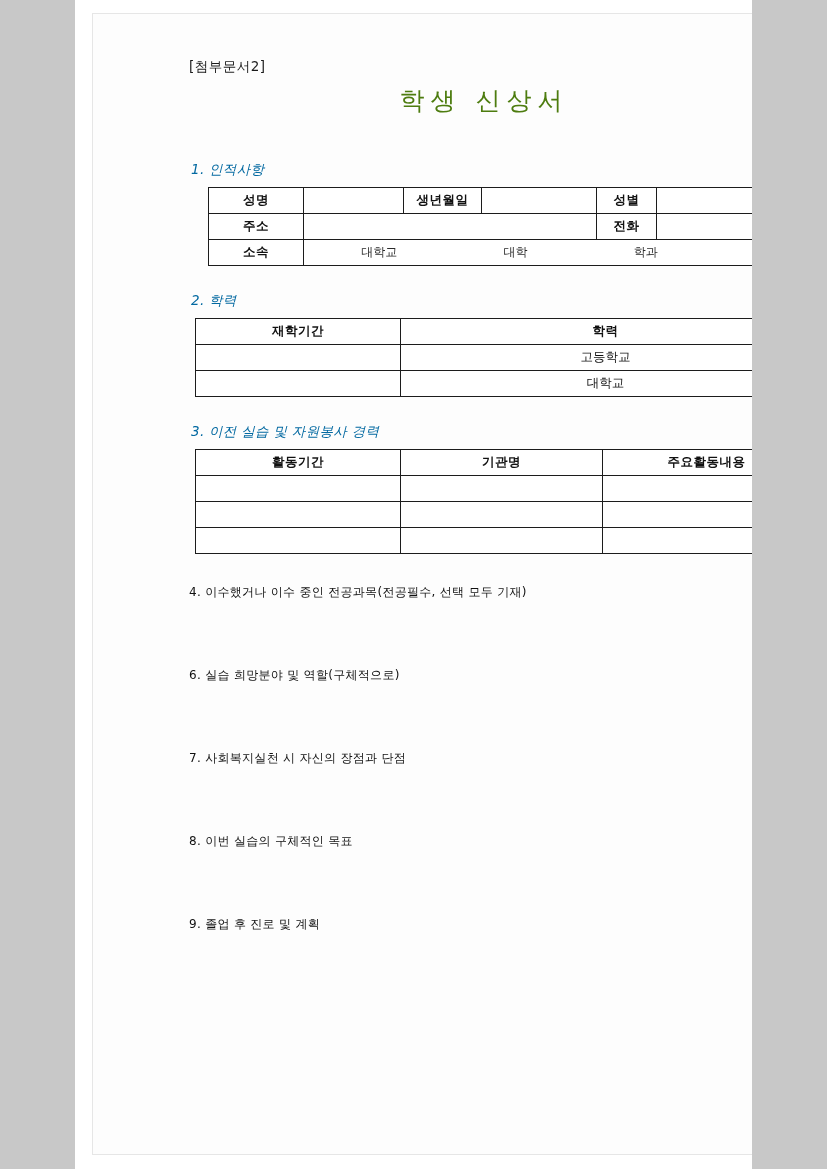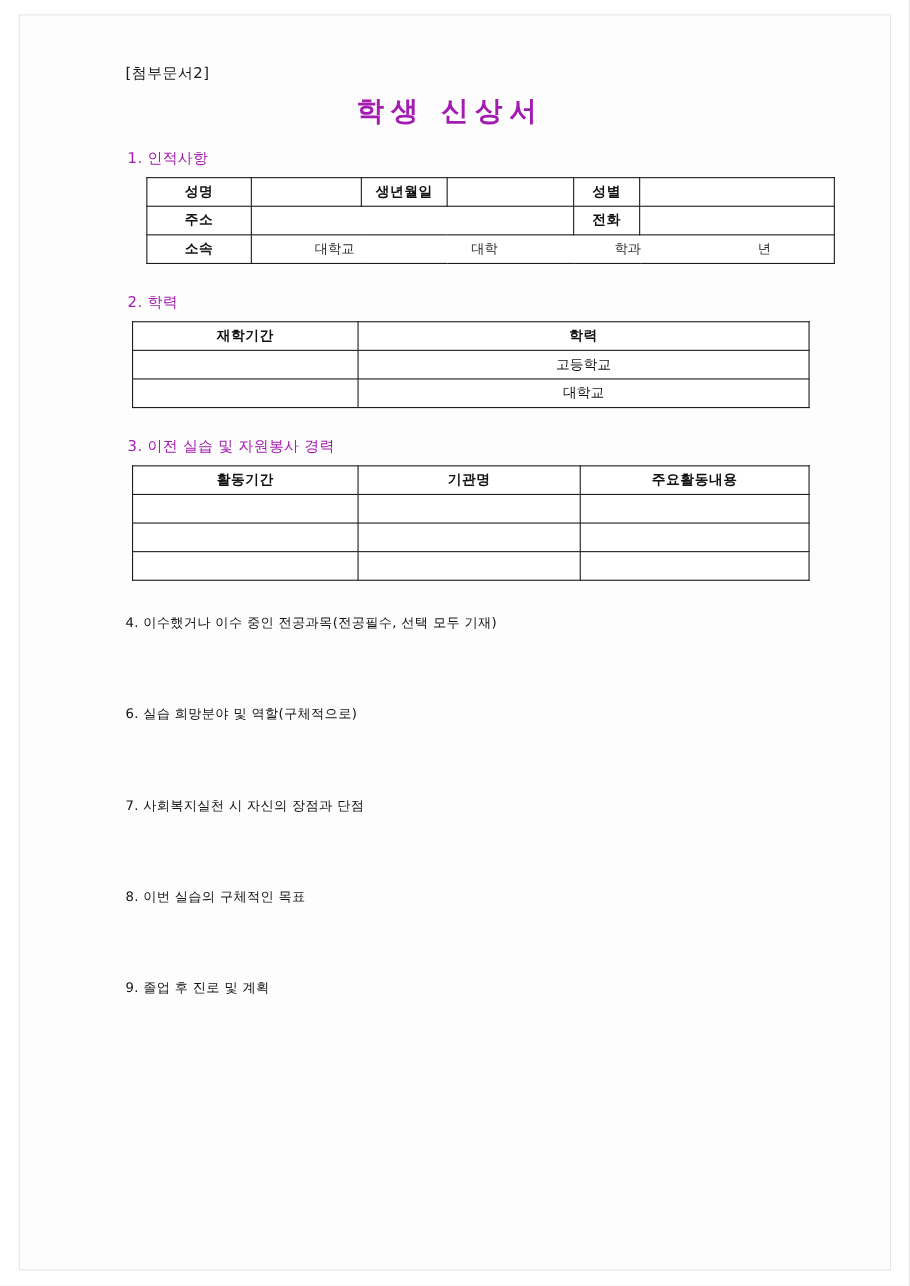--- a/index.html
+++ b/index.html
@@ -5,21 +5,21 @@
   html, body {
     margin: 0;
     padding: 0;
     background: #c8c8c8;
   }
   body {
     font-family: "DejaVu Sans", "Liberation Sans", sans-serif;
   }
   .page {
     position: relative;
-    width: 827px;
+    width: 677px;
     height: 1169px;
     background: #ffffff;
     margin: 0 auto;
     overflow: hidden;
     box-sizing: border-box;
     padding-left: 47px;
   }
   .sheet {
     position: absolute;
     left: 18px;
@@ -38,30 +38,31 @@
   .doc-tag {
     font-size: 13.5px;
     color: #1a1a1a;
     letter-spacing: 0.5px;
     margin: 0 0 6px 0;
   }
   .doc-title {
     text-align: center;
     font-size: 25px;
     letter-spacing: 6px;
-    font-weight: bold;
-    color: #a21caf;
-    margin: 8px 0 18px 0;
+    font-weight: normal;
+    color: #4d7c0f;
+    margin: 8px 0 44px 0;
     padding-right: 40px;
   }
   .sec-label {
     font-size: 13.5px;
-    color: #a21caf;
+    color: #0369a1;
     margin: 0 0 8px 2px;
     letter-spacing: 0.3px;
+    font-style: italic;
   }
   .sec-gap { height: 26px; }
 
   table.form {
     border-collapse: collapse;
     table-layout: fixed;
     font-size: 12.5px;
     color: #111;
   }
   table.form td {

